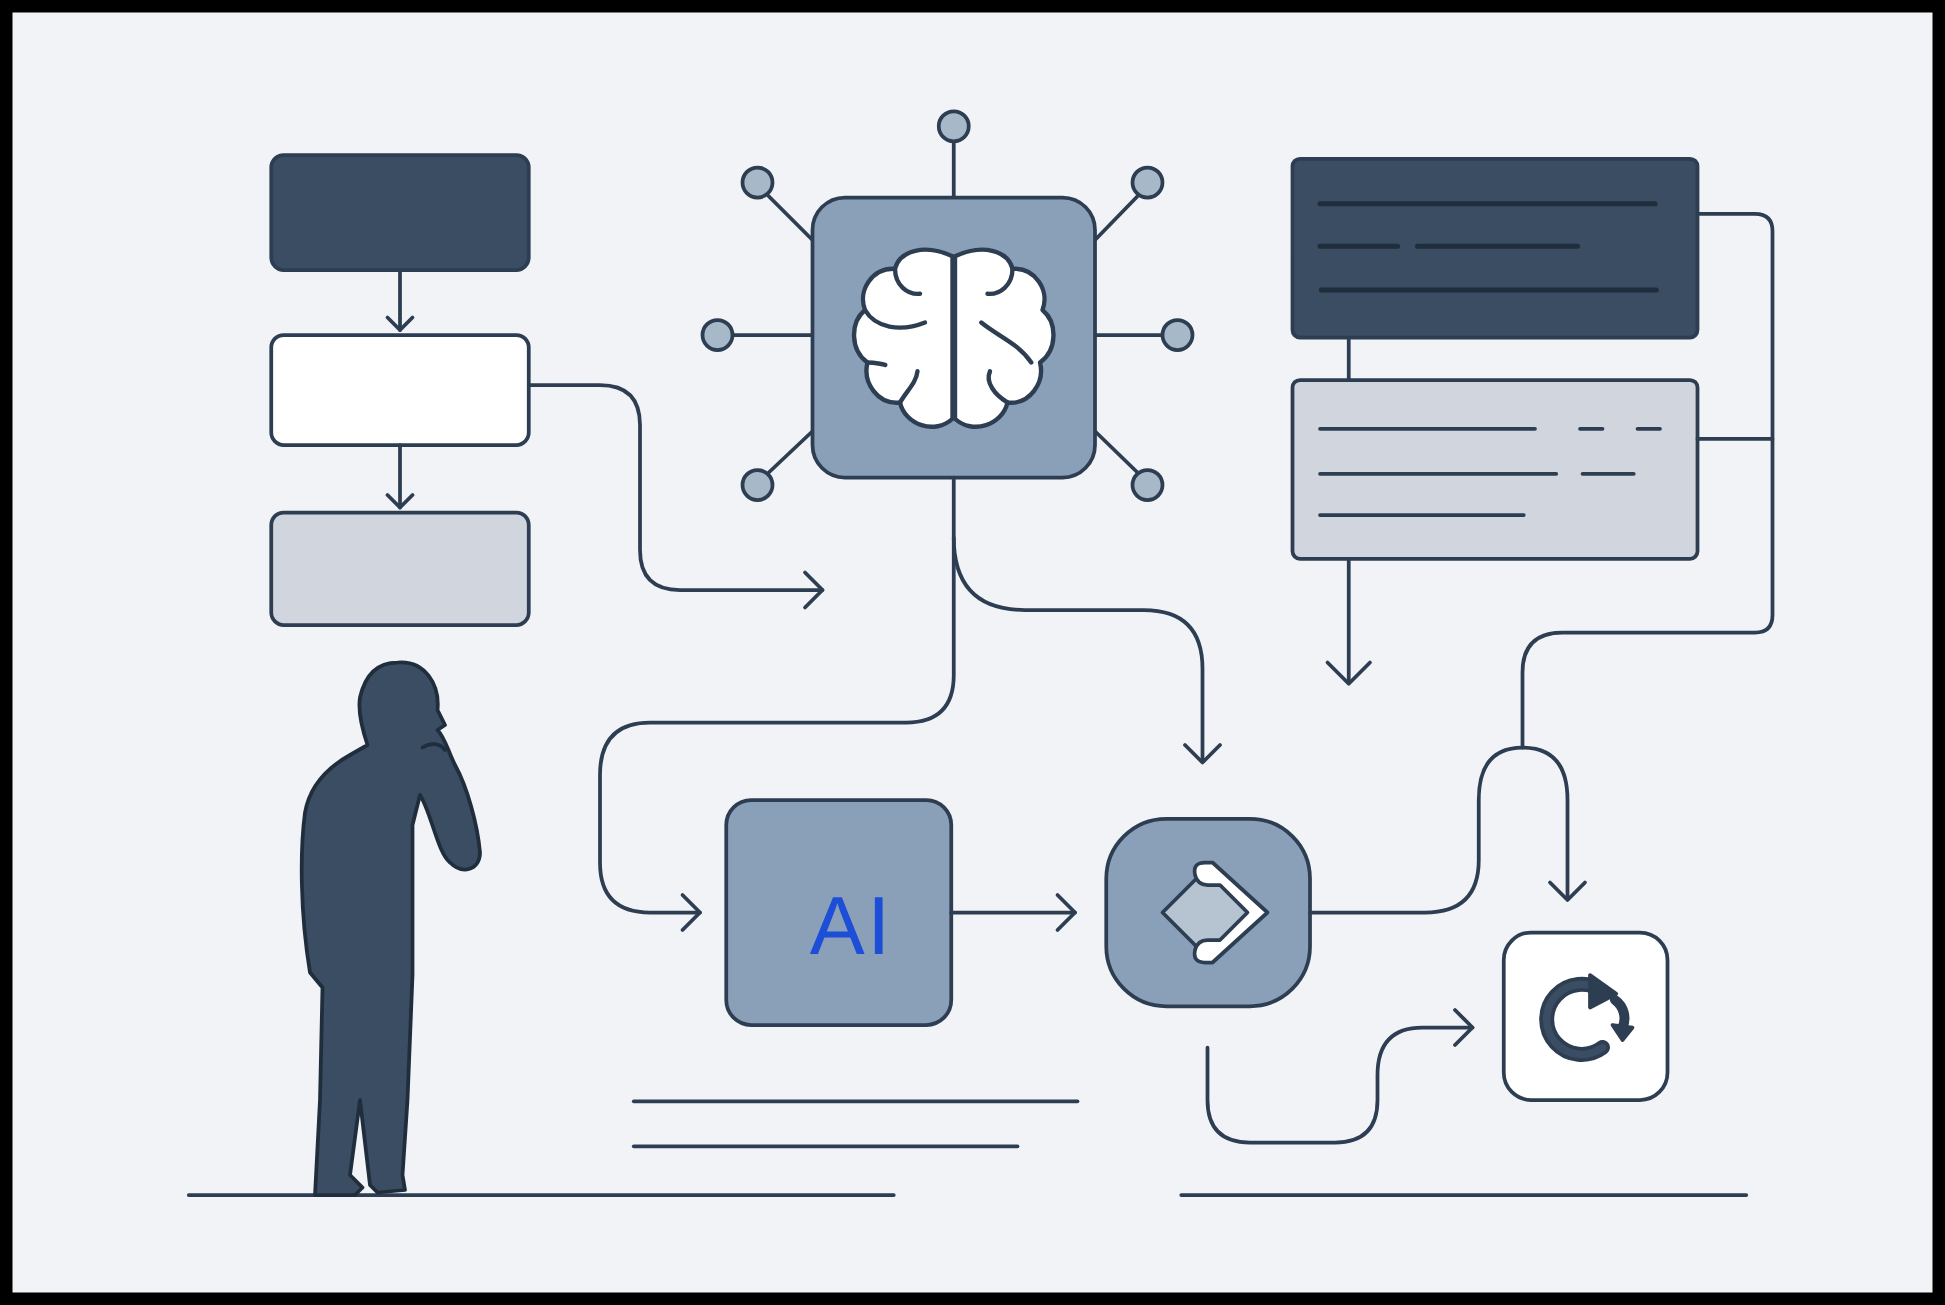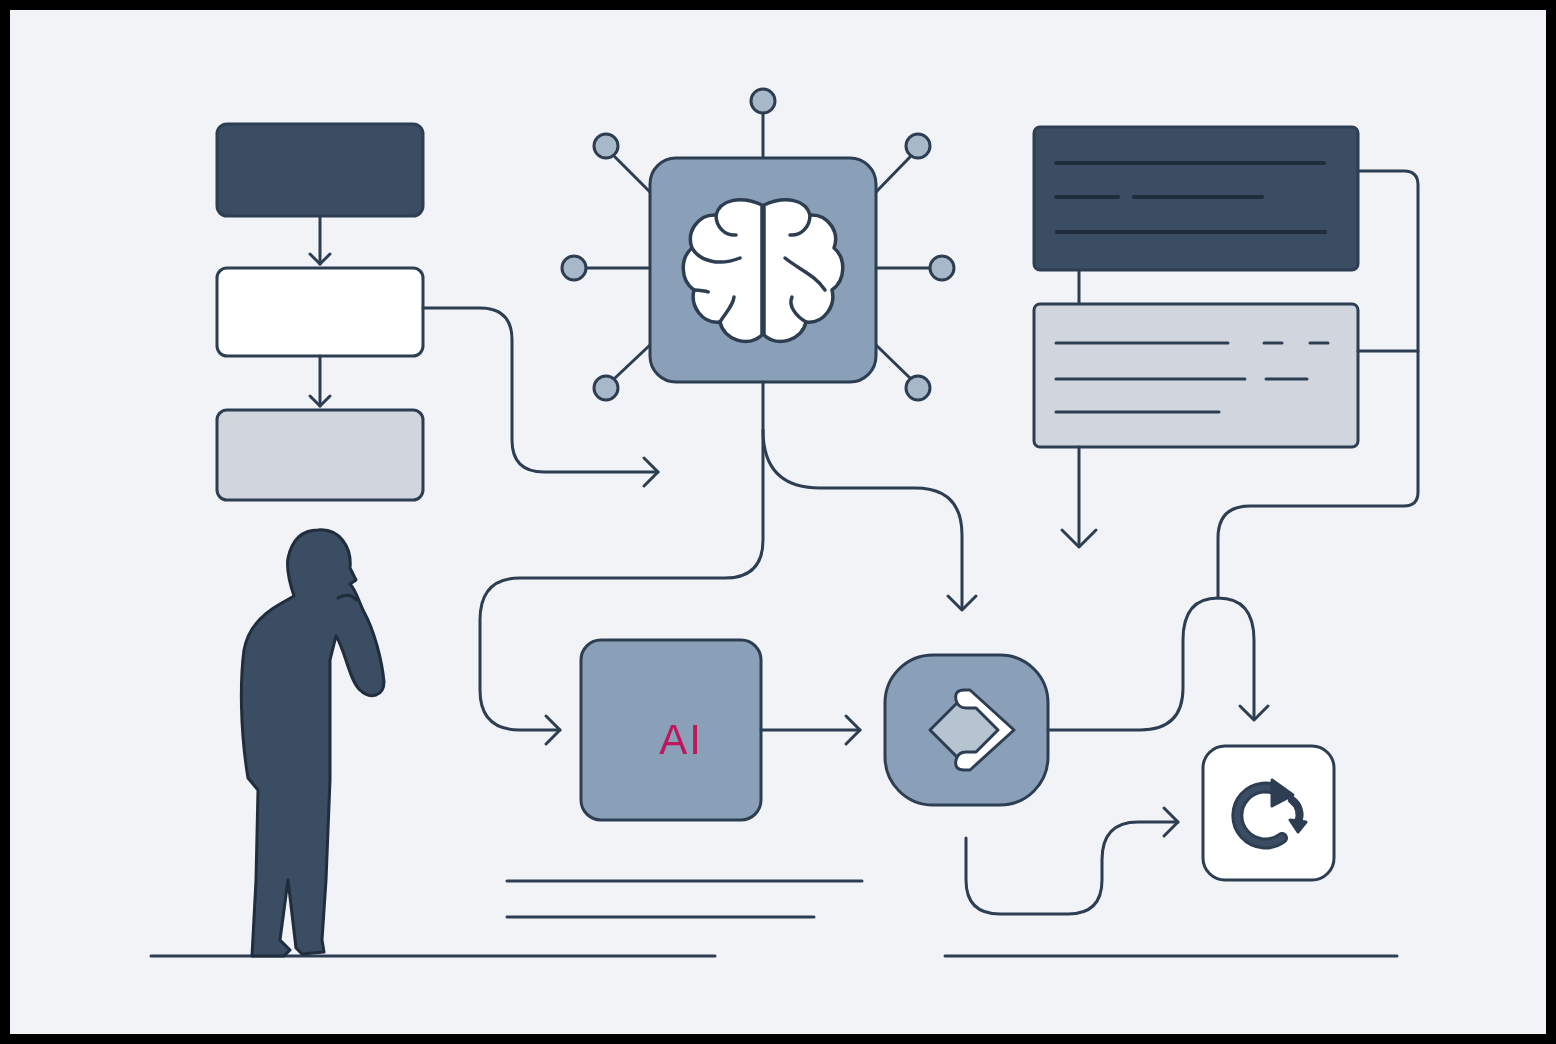--- a/index.html
+++ b/index.html
@@ -1,19 +1,19 @@
 <!DOCTYPE html>
 <html><head>
 <meta charset="utf-8">
 <style>
   html,body{margin:0;padding:0;}
   body{width:1556px;height:1044px;background:#000;position:relative;overflow:hidden;font-family:"Liberation Sans",sans-serif;}
   #frame{position:absolute;left:10px;top:10px;width:1536px;height:1024px;background:#f1f3f6;}
   svg{position:absolute;left:0;top:0;}
-  .ai-label{position:absolute;left:580px;top:640px;width:182px;height:180px;display:flex;align-items:center;justify-content:center;font-size:42px;color:#be185d;letter-spacing:2px;font-family:"Liberation Sans",sans-serif;}
+  .ai-label{position:absolute;left:580px;top:640px;width:182px;height:180px;display:flex;align-items:center;justify-content:center;font-size:66px;color:#1d4ed8;letter-spacing:2px;font-family:"Liberation Sans",sans-serif;}
 </style>
 </head>
 <body>
 
 <div id="frame">
 <svg width="1536" height="1024" viewBox="10 10 1536 1024" xmlns="http://www.w3.org/2000/svg" fill="none" stroke="#2d3e52" stroke-width="3" stroke-linecap="round" stroke-linejoin="round">
 
   <g>
     <rect x="217" y="124" width="206" height="92" rx="10" fill="#3b4d62"></rect>
     <line x1="320" y1="216" x2="320" y2="264"></line>

